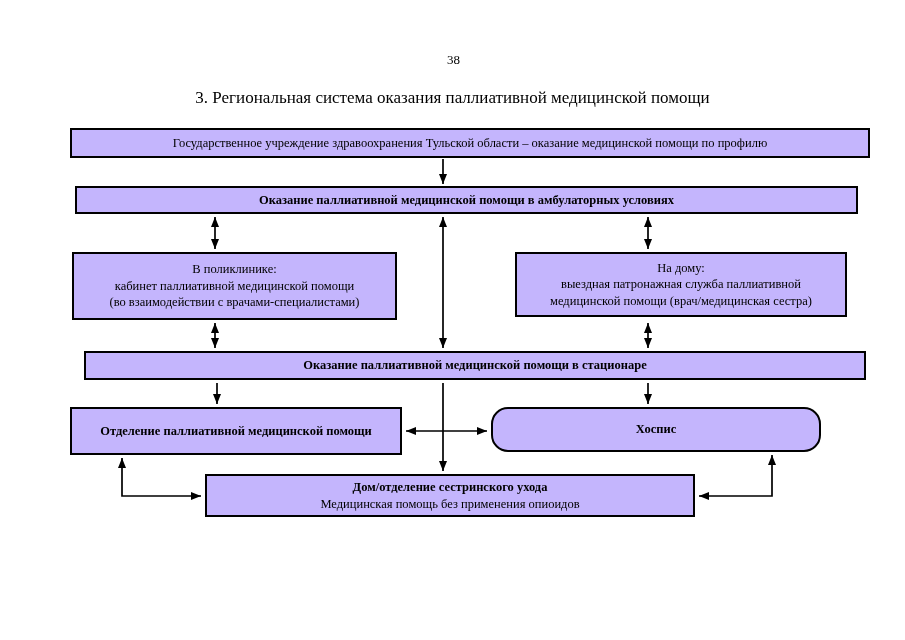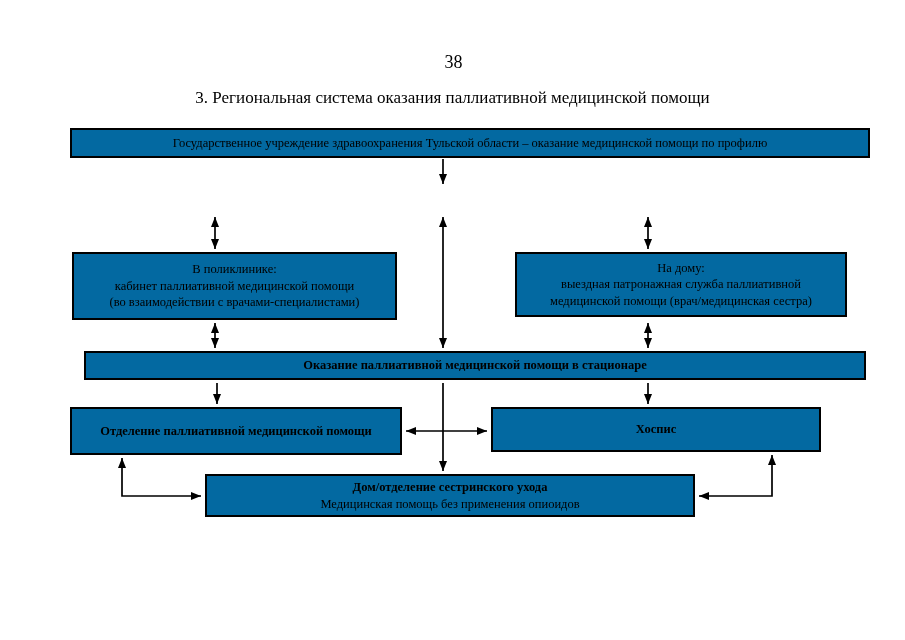--- a/index.html
+++ b/index.html
@@ -6,62 +6,65 @@
   #page{
     position:relative;
     width:905px;height:640px;
     background:#ffffff;
     font-family:"Liberation Serif","DejaVu Serif",serif;
     color:#000;
     overflow:hidden;
   }
   .pageno{
     position:absolute;left:2px;right:0;top:52px;
-    text-align:center;font-size:18px;
+    text-align:center;font-size:13px;
   }
   .title{
     position:absolute;left:0;right:0;top:88px;
     text-align:center;font-size:17px;font-weight:normal;
   }
   .box{
     position:absolute;
     border:2px solid #000;
-    background:#0369a1;
+    background:#c4b5fd;
     box-sizing:border-box;
     display:flex;flex-direction:column;
     align-items:center;justify-content:center;
     text-align:left;
     font-size:12.5px;line-height:1.32;
     padding:2px 8px;
     z-index:2;
   }
   .bold{font-weight:bold;}
   #arrows{position:absolute;left:0;top:0;z-index:3;pointer-events:none;}
   
   #box-gov        {left:70px;  top:128px; width:800px; height:30px;}
   #box-outpatient {left:75px;  top:186px; width:783px; height:28px;}
   #box-polyclinic {left:72px;  top:252px; width:325px; height:68px;}
   #box-home       {left:515px; top:252px; width:332px; height:65px;}
   #box-inpatient  {left:60px;  top:351px; width:782px; height:29px;margin-left:24px;}
   #box-department {left:70px;  top:407px; width:332px; height:48px; padding:16px 22px;}
-  #box-hospice    {left:491px; top:407px; width:330px; height:45px;}
+  #box-hospice    {left:491px; top:407px; width:330px; height:45px;border-radius:17px;}
   #box-nursing    {left:205px; top:474px; width:490px; height:43px;}
 </style>
 </head>
 <body>
 
 <div id="page">
 
   <div class="pageno">38</div>
   <div class="title">3. Региональная система оказания паллиативной медицинской помощи</div>
 
   <div class="box" id="box-gov">
     <div>Государственное учреждение здравоохранения Тульской области – оказание медицинской помощи по профилю</div>
   </div>
 
+  <div class="box bold" id="box-outpatient">
+    <div>Оказание паллиативной медицинской помощи в амбулаторных условиях</div>
+  </div>
 
   <div class="box" id="box-polyclinic">
     <div>В поликлинике:</div>
     <div>кабинет паллиативной медицинской помощи</div>
     <div>(во взаимодействии с врачами-специалистами)</div>
   </div>
 
   <div class="box" id="box-home">
     <div>На дому:</div>
     <div>выездная патронажная служба паллиативной</div>

